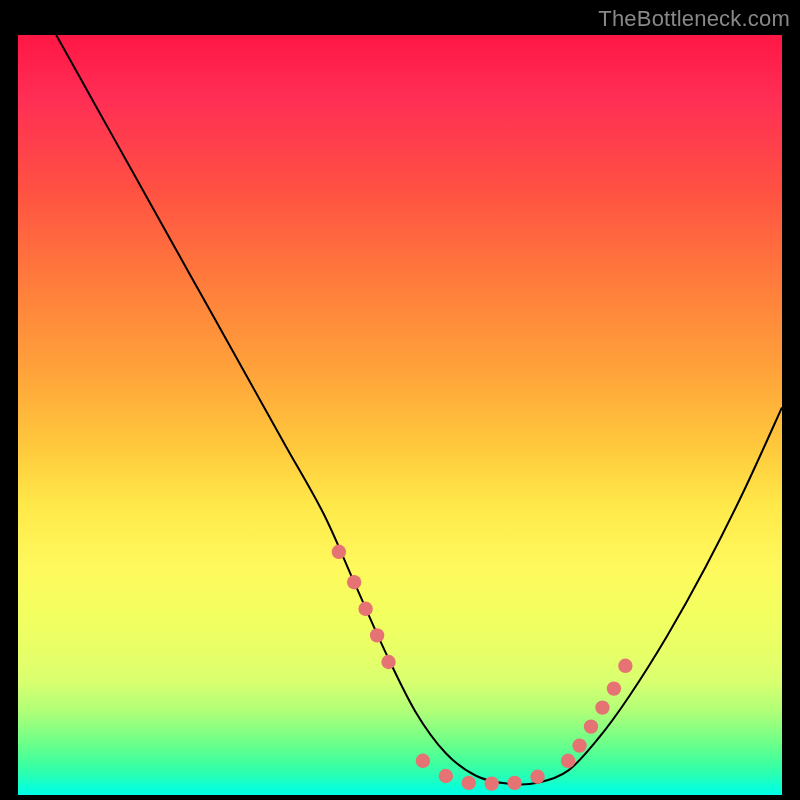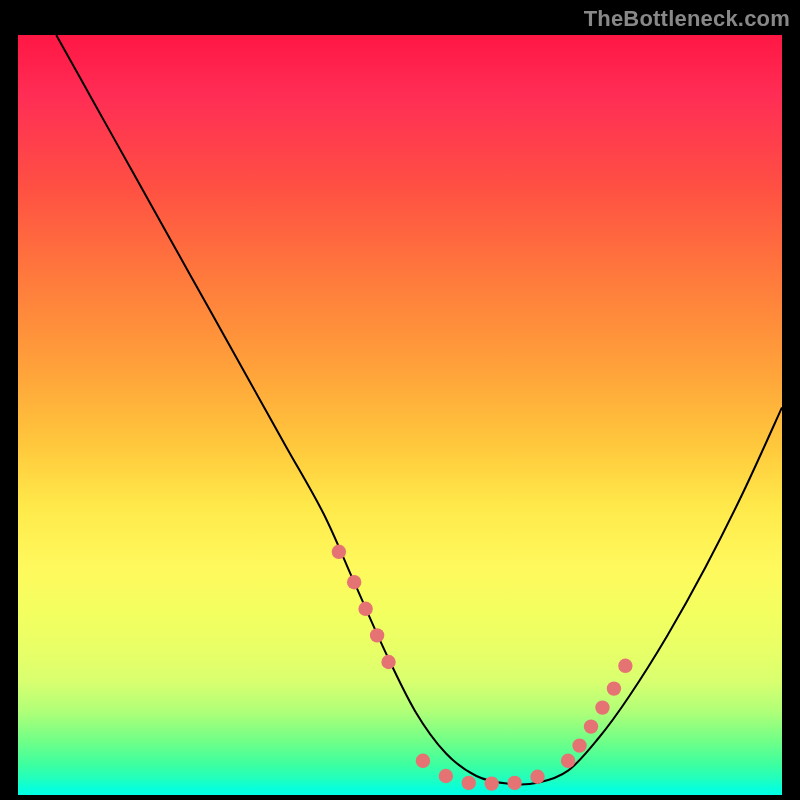--- a/index.html
+++ b/index.html
@@ -16,21 +16,21 @@
     width: 800px;
     height: 800px;
     background: #000;
   }
   .watermark {
     position: absolute;
     top: 6px;
     right: 10px;
     color: #888;
     font-size: 22px;
-    font-weight: 700;
+    font-weight: 400;
     letter-spacing: 0.2px;
     z-index: 30;
   }
   .plot {
     position: absolute;
     left: 18px;
     top: 35px;
     width: 764px;
     height: 760px;
     overflow: hidden;

